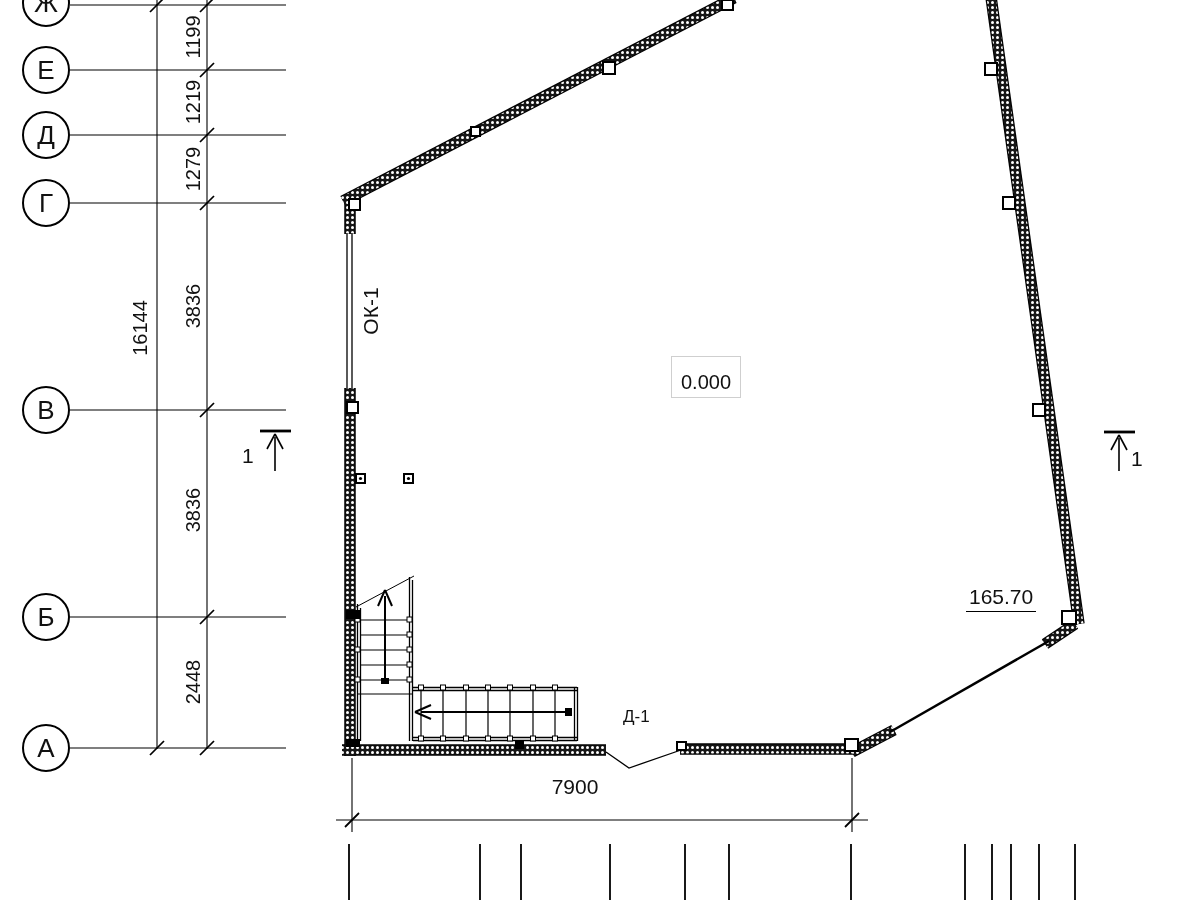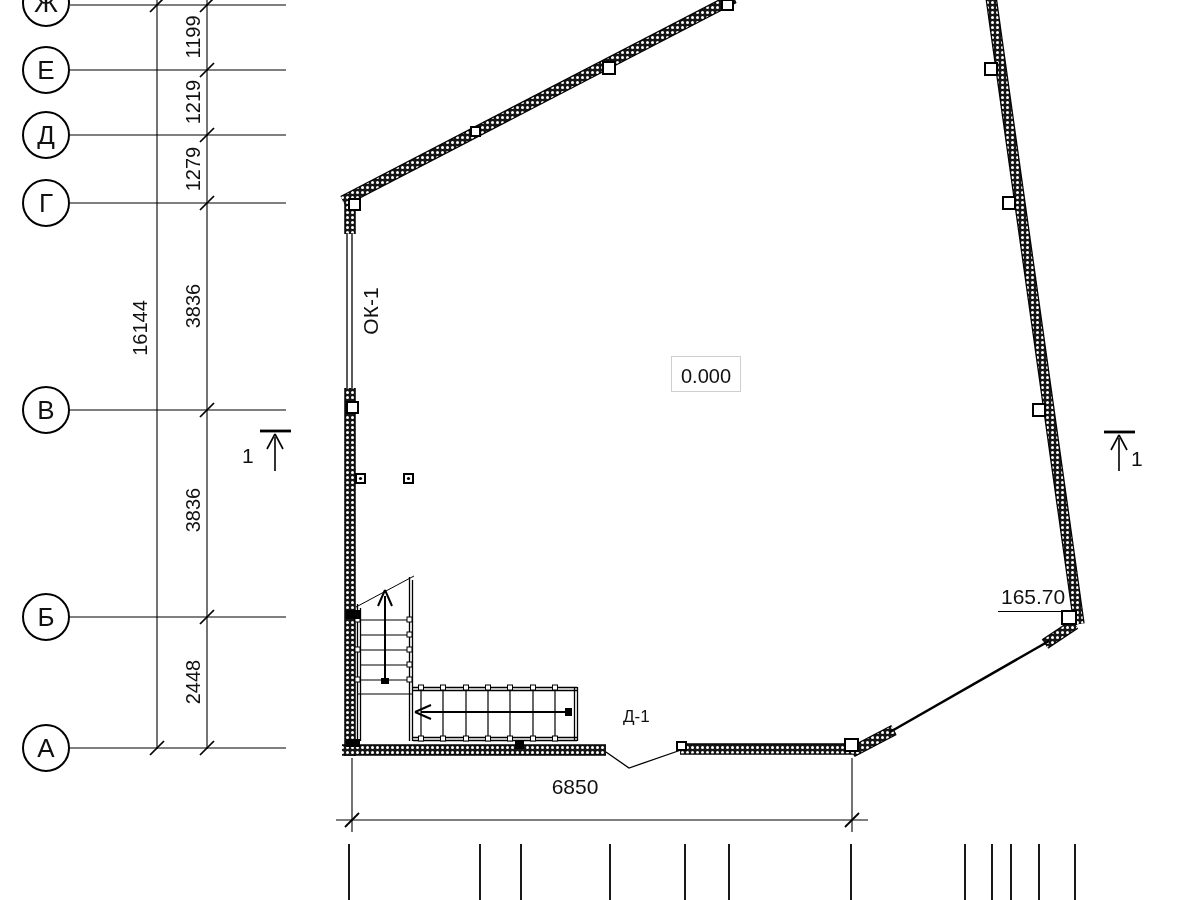--- a/index.html
+++ b/index.html
@@ -12,25 +12,25 @@
     position:absolute;width:48px;height:48px;border:2px solid #000;border-radius:50%;
     background:#fff;display:flex;align-items:center;justify-content:center;
     font-size:26px;line-height:1;box-sizing:border-box;
   }
   .vlabel{
     position:absolute;white-space:nowrap;font-size:20px;
     transform:translate(-50%,-50%) rotate(-90deg);
   }
   .level-box{
     position:absolute;left:671px;top:356px;border:1.5px solid #cfcfcf;background:#fff;
-    font-size:20px;padding:8px 9px 3px 9px;
+    font-size:20px;padding:14px 9px 3px 9px;
   }
   .elev{
     position:absolute;left:966px;top:585px;font-size:21px;
-    border-bottom:1.8px solid #000;padding:0 3px 2px 3px;margin-left:32px;
+    border-bottom:1.8px solid #000;padding:0 3px 2px 3px;
   }
   .door-label{position:absolute;left:623px;top:707px;font-size:17px;}
   .dim-bottom{position:absolute;left:500px;top:775px;width:150px;text-align:center;font-size:21px;}
   .sec-num{position:absolute;font-size:21px;}
   .oklabel{position:absolute;left:371px;top:311px;font-size:21px;white-space:nowrap;
     transform:translate(-50%,-50%) rotate(-90deg);}
 </style>
 </head>
 <body>
 
@@ -271,18 +271,18 @@
   <div class="oklabel">ОК-1</div>
 
   <div class="level-box">
     <span>0.000</span>
   </div>
 
   <div class="elev">165.70</div>
 
   <div class="door-label">Д-1</div>
 
-  <div class="dim-bottom">6850</div>
+  <div class="dim-bottom">7900</div>
 
   <div class="sec-num" style="left:242px;top:444px;">1</div>
   <div class="sec-num" style="left:1131px;top:447px;">1</div>
 
 </div>
 
 </body></html>

